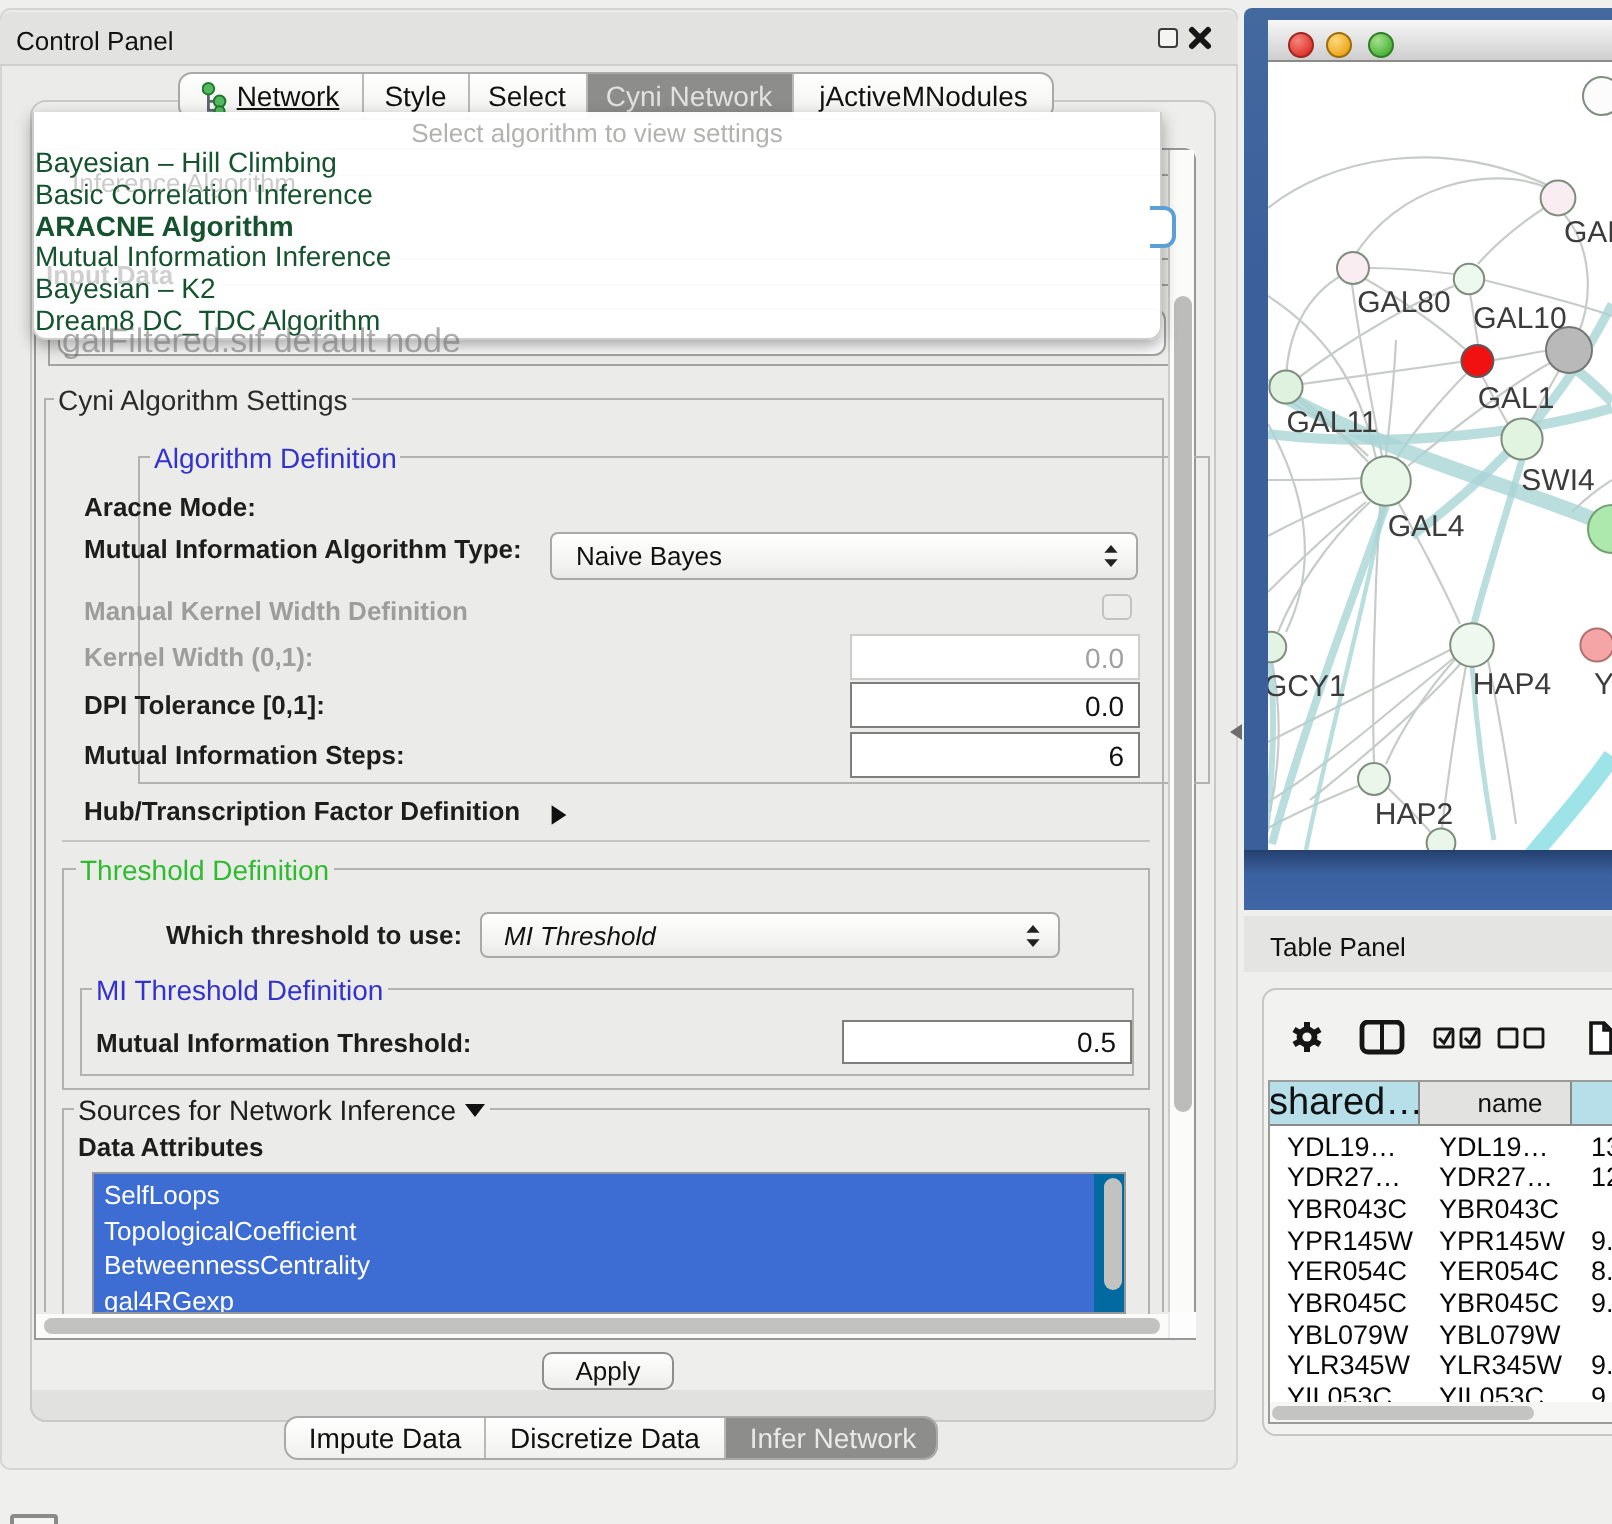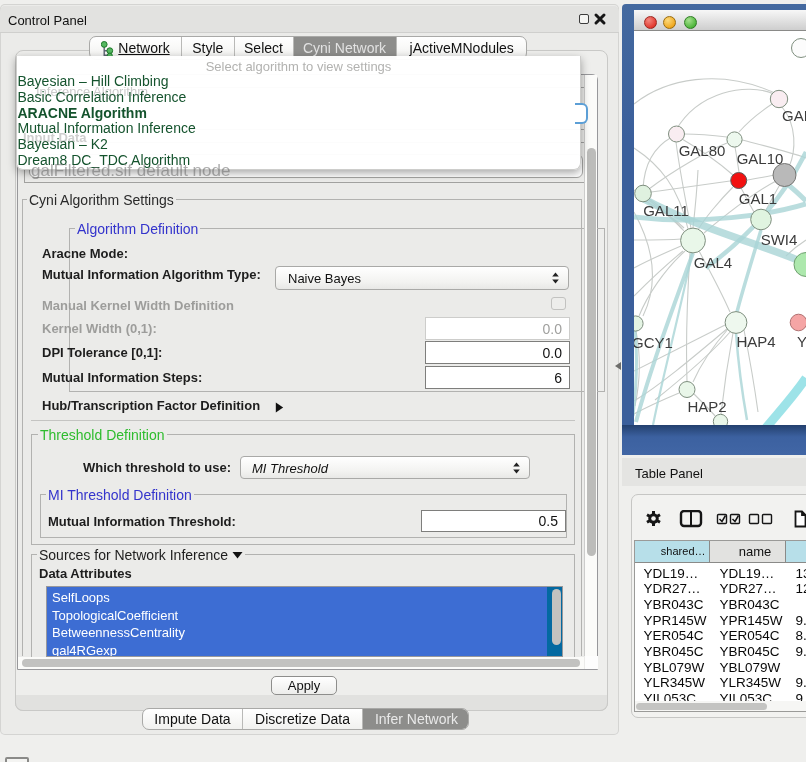--- a/index.html
+++ b/index.html
@@ -246,21 +246,21 @@
     <rect x="71.5" y="4.5" width="9" height="9" rx="1"></rect>
     <rect x="84.5" y="4.5" width="9" height="9" rx="1"></rect>
     <path d="M73.5 9 L76 11.5 L79.5 5.5 M86.5 9 L89 11.5 L92.5 5.5" stroke-width="1.5"></path>
     <rect x="103.5" y="4.5" width="9" height="9" rx="1"></rect>
     <rect x="116.5" y="4.5" width="9" height="9" rx="1"></rect>
   </g>
   <path d="M149.5 1.5 L156 1.5 L159.5 5 L159.5 16.5 L149.5 16.5 Z M156 1.5 L156 5 L159.5 5" fill="#fff" stroke="#161616" stroke-width="1.8"></path>
 </svg>
 
 <div class="abs" style="left:633.5px;top:539.5px;width:172.5px;height:172px;background:#fff;border:1px solid #9a9a98;border-right:none;box-sizing:border-box;overflow:hidden;">
-  <div style="position:absolute;left:0;top:0;height:22.5px;width:75px;background:#b7dfe9;border-right:1px solid #8a8a88;border-bottom:1px solid #8a8a88;box-sizing:border-box;text-align:right;padding-right:3px;font-size:11px;line-height:21px;color:#111;">shared…</div>
+  <div style="position:absolute;left:0;top:0;height:22.5px;width:75px;background:#b7dfe9;border-right:1px solid #8a8a88;border-bottom:1px solid #8a8a88;box-sizing:border-box;text-align:right;padding-right:3px;font-size:19px;line-height:21px;color:#111;">shared…</div>
   <div style="position:absolute;left:75px;top:0;height:22.5px;width:76px;background:#e2e2e0;border-right:1px solid #8a8a88;border-bottom:1px solid #8a8a88;box-sizing:border-box;text-align:center;padding-left:16px;font-size:13px;line-height:21px;color:#111;">name</div>
   <div style="position:absolute;left:151px;top:0;height:22.5px;width:22px;background:#b7dfe9;border-bottom:1px solid #8a8a88;box-sizing:border-box;"></div>
   <div style="position:absolute;left:9px;top:25px;font-size:13.5px;color:#090909;line-height:15.7px;white-space:nowrap;">YDL19…<br>YDR27…<br>YBR043C<br>YPR145W<br>YER054C<br>YBR045C<br>YBL079W<br>YLR345W<br>YIL053C</div>
   <div style="position:absolute;left:85px;top:25px;font-size:13.5px;color:#090909;line-height:15.7px;white-space:nowrap;">YDL19…<br>YDR27…<br>YBR043C<br>YPR145W<br>YER054C<br>YBR045C<br>YBL079W<br>YLR345W<br>YIL053C</div>
   <div style="position:absolute;left:161px;top:25px;font-size:13.5px;color:#090909;line-height:15.7px;white-space:nowrap;">13.5<br>12.6<br>&nbsp;<br>9.2<br>8.4<br>9.1<br>&nbsp;<br>9.6<br>9.3</div>
   <div style="position:absolute;left:0;top:160px;width:173px;height:12px;background:#f6f6f4;"></div>
   <div style="position:absolute;left:1px;top:162px;width:131px;height:7.5px;background:#c4c4c2;border-radius:4px;"></div>
 </div>
 
 </body></html>

